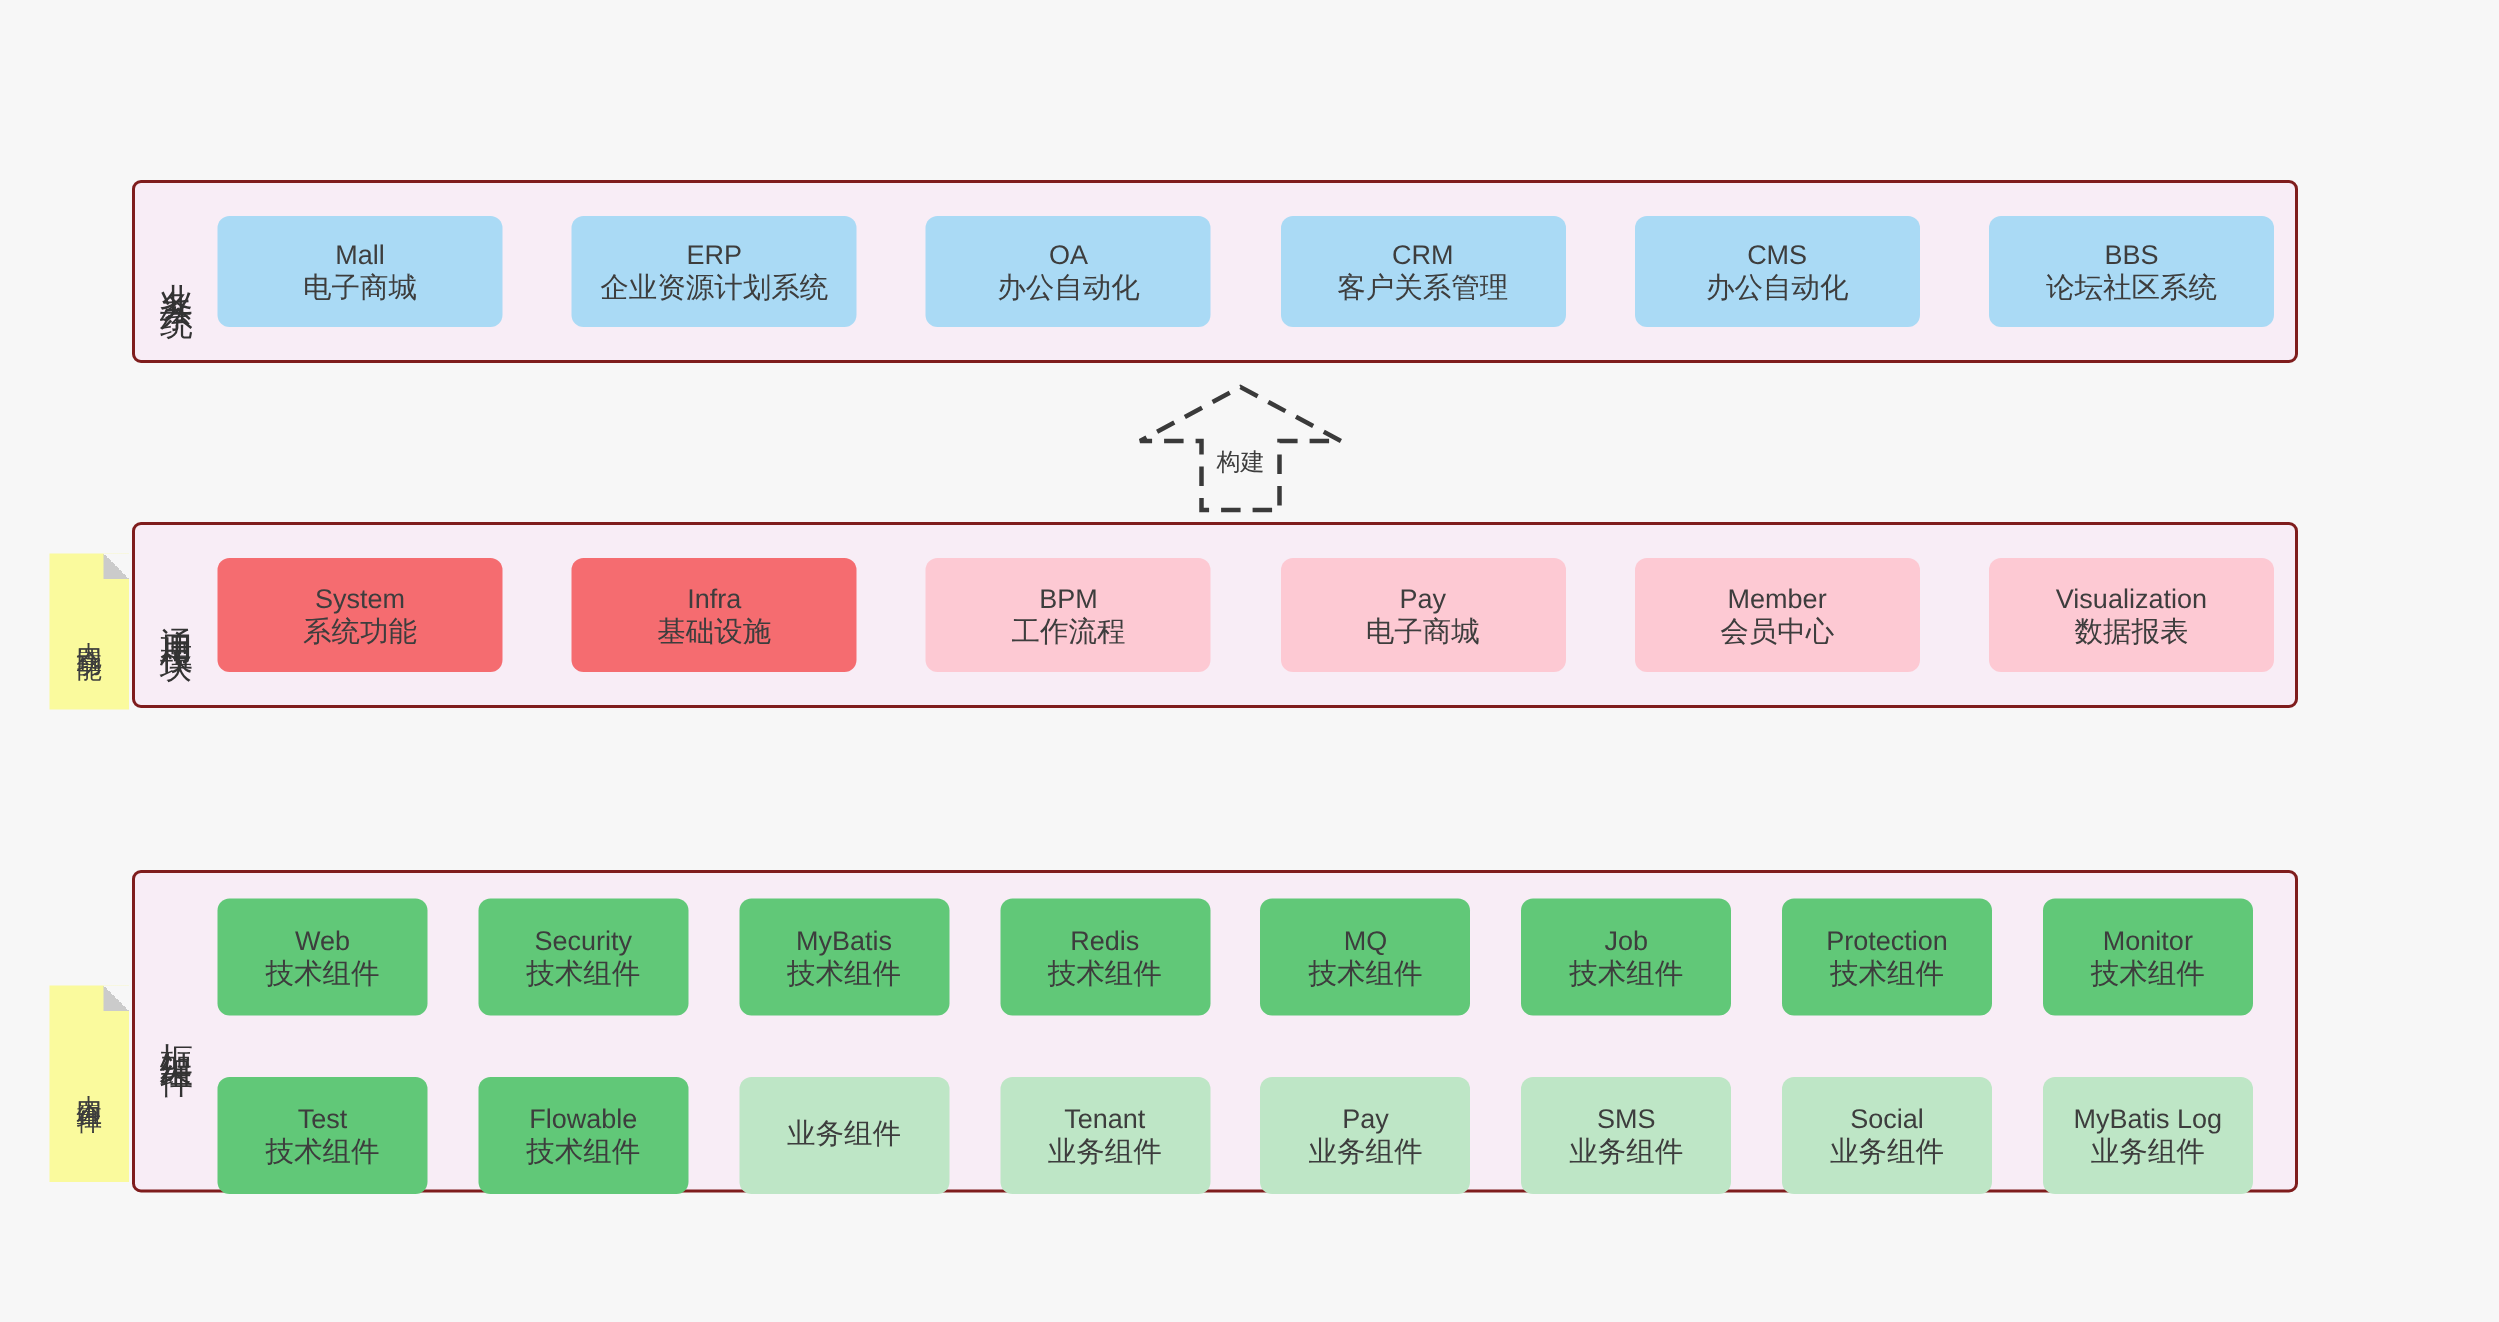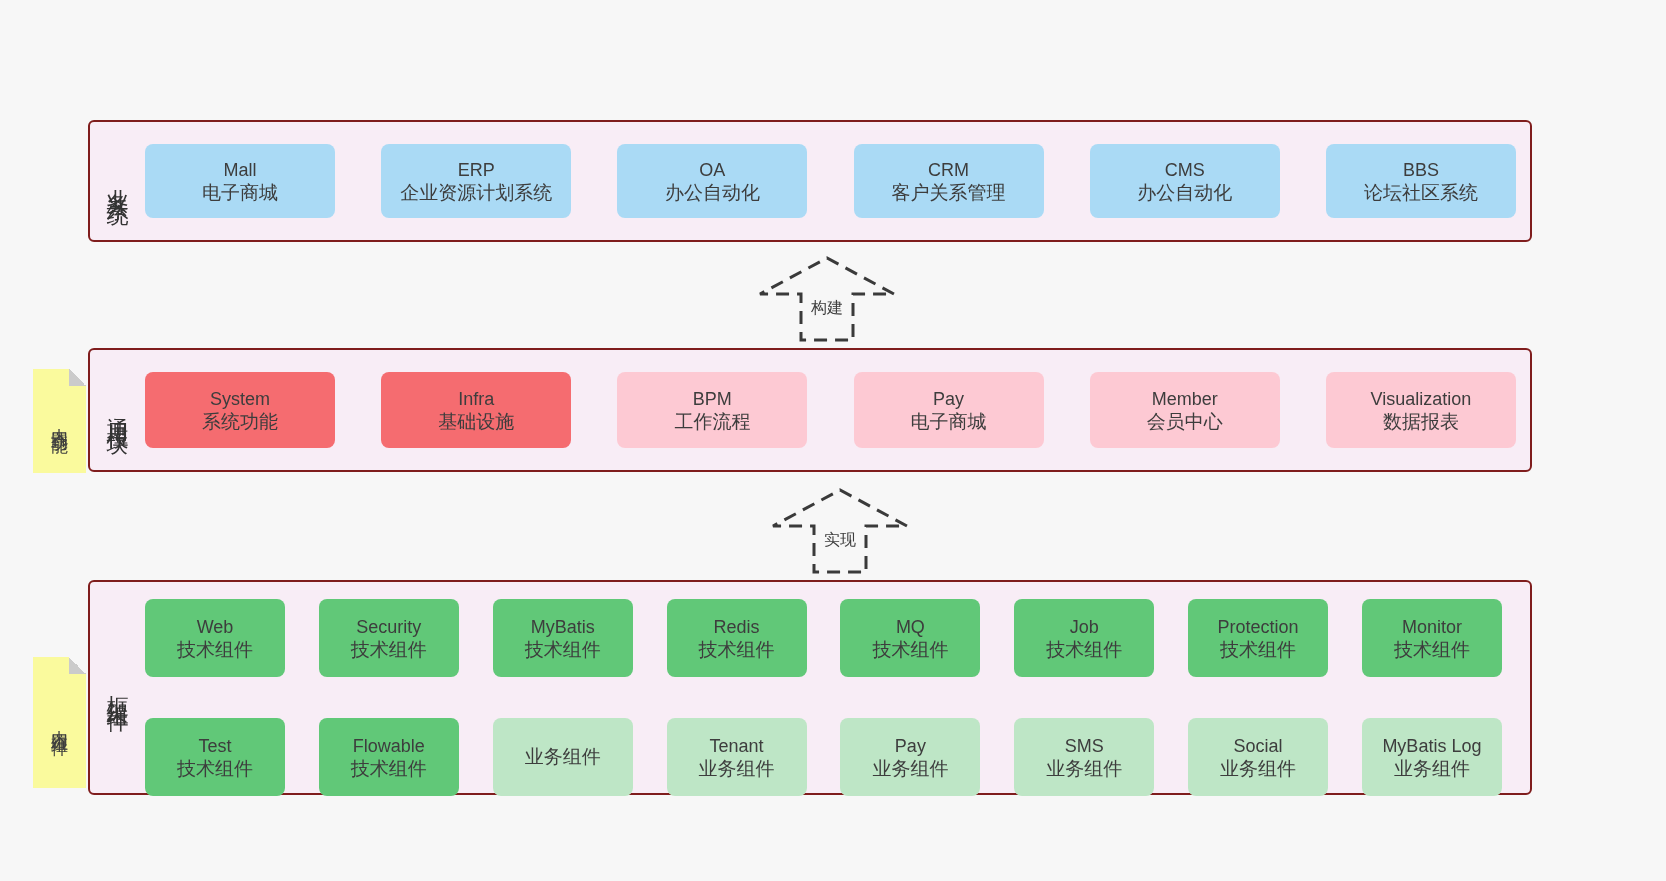--- a/index.html
+++ b/index.html
@@ -191,26 +191,20 @@
             <div class="node-zh">会员中心</div>
           </div>
           <div class="node pink">
             <div class="node-en">Visualization</div>
             <div class="node-zh">数据报表</div>
           </div>
         </div>
       </div>
   </section>
 
-  <div class="arrow arrow-2">
-    <svg viewBox="0 0 140 88">
-      <polygon points="70,3 137,39 96,39 96,85 44,85 44,39 3,39" fill="none" stroke="#3a3a3a" stroke-width="3" stroke-dasharray="13 8"></polygon>
-    </svg>
-    <span class="arrow-label">实现</span>
-  </div>
 
   <section class="band band-3">
     <div class="band-label">框架组件</div>
     <div class="rows">
         <div class="box-row">
           <div class="node green">
             <div class="node-en">Web</div>
             <div class="node-zh">技术组件</div>
           </div>
           <div class="node green">

